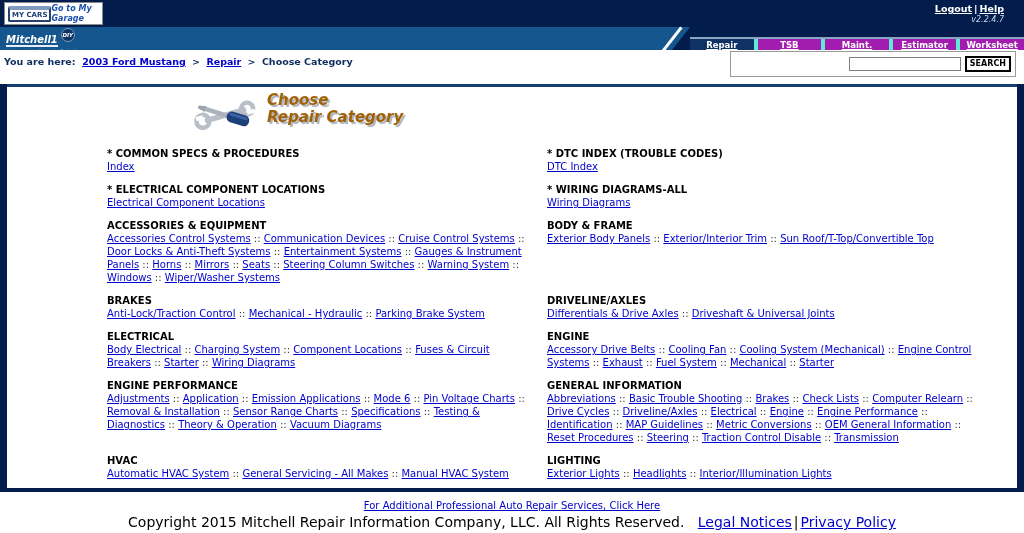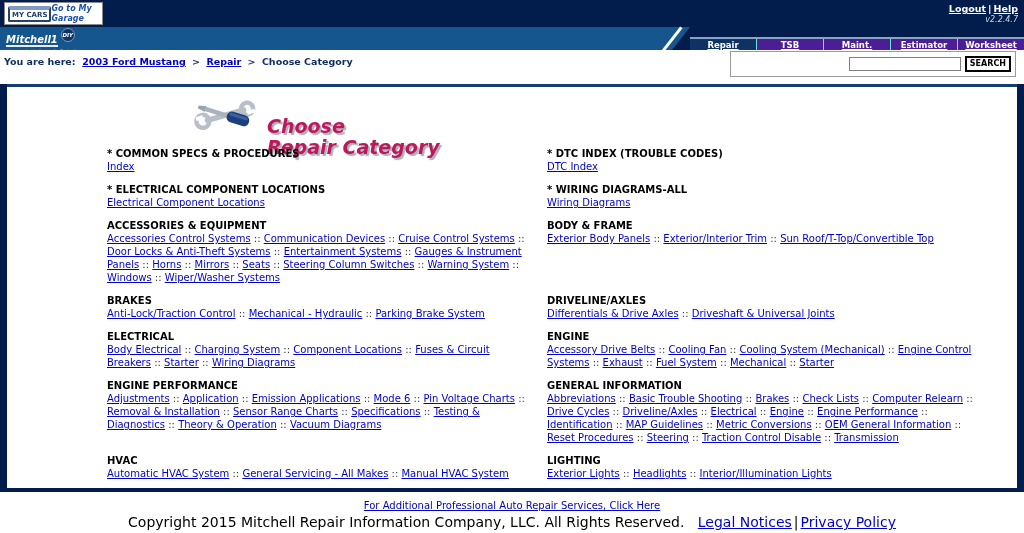--- a/index.html
+++ b/index.html
@@ -10,21 +10,21 @@
 
   
   .topbar { height:27px; background:#021c4b; position:relative; }
   .mycars { position:absolute; left:4px; top:2px; height:23px; background:#fff;
             border:1px solid #8a8a8a; display:flex; align-items:center; 
             padding:1px 5px 1px 3px; cursor:pointer; }
   .plate { border:2px solid #27406e; border-top:4px solid #7f9cc0; border-radius:2px;
            font-size:7px; font-weight:bold; color:#1b3d74; padding:1px 2px; white-space:nowrap; }
   .garage-label { font-size:8px; font-weight:bold; font-style:italic; color:#1b4fae;
                   width:46px; line-height:1.15; }
-  .top-right { position:absolute; right:6px; top:3px; text-align:right; color:#fff;
+  .top-right { position:absolute; right:20px; top:3px; text-align:right; color:#fff;
                font-size:9.5px; font-weight:bold; }
   .top-right a { color:#fff; text-decoration:underline; }
   .top-divider { color:#fff; margin:0 2px; }
   .version { font-size:8px; color:#c8d4e8; font-weight:normal; font-style:italic; margin-top:1px; }
 
   
   .logobar { height:23px; background:#14568d; position:relative; }
   .logo { position:absolute; left:6px; top:1px; color:#fff; cursor:pointer; }
   .brand { font-size:10px; font-weight:bold; font-style:italic; display:inline-block;
            border-bottom:2px solid #e8edf4; line-height:1.0; }
@@ -33,23 +33,23 @@
                font-size:5.5px; line-height:12px; text-align:center; font-weight:bold;
                font-style:italic; vertical-align:top; }
   .tagline { font-size:6px; color:#c3cfdf; margin-top:1px; }
   .tabzone { position:absolute; right:0; top:0; height:23px; width:334px; background:#021c4b; }
   .tabzone .slant { position:absolute; left:-18px; bottom:0; height:23px; width:18px;
                     background:#021c4b; clip-path:polygon(100% 0,100% 100%,0 100%); }
   .tabzone .diag { position:absolute; left:-20px; top:-3px; width:3px; height:32px;
                    background:#fff; transform:rotate(38deg); }
   .tabs { position:absolute; left:0; right:0; bottom:0; height:13px; display:flex;
           border-top:2px solid #8aa5c2; }
-  .tab { flex:1; background:#4c1d95; color:#fff; font-size:8.5px; font-weight:bold;
+  .tab { flex:1; background:#a21caf; color:#fff; font-size:8.5px; font-weight:bold;
          text-align:center; line-height:12px; text-decoration:underline;
-         border-left:1px solid #5eead4; cursor:pointer; white-space:nowrap; }
+         border-left:4px solid #5eead4; cursor:pointer; white-space:nowrap; }
   .tab:first-child { border-left:none; }
   .tab.active { background:#0d3263; }
 
   
   .infobar { height:34px; background:#fff; position:relative; }
   .breadcrumb { position:absolute; left:4px; top:6px; font-size:9.5px; color:#0d2d5e;
                 font-weight:bold; }
   .breadcrumb a { color:#0000cc; text-decoration:underline; font-weight:bold;margin-top:29px; }
   .crumb-sep { margin:0 3px; }
   .search-panel { position:absolute; right:8px; top:1px; width:286px; height:26px;
@@ -60,22 +60,22 @@
   .search-btn { margin-left:4px; font-size:8px; font-weight:bold; border:2px solid #000;
                 background:#fff; padding:2px 3px; line-height:1; cursor:pointer;
                 font-family:"DejaVu Sans",sans-serif; }
 
   
   .page-body { background:#021c4b; padding:0 7px 4px; }
   .content { background:#fff; border-top:3px solid #123e73; height:404px; padding-top:5px;
              overflow:hidden; }
   .title-row { display:flex; align-items:flex-start; margin-left:186px; height:52px; }
   .tools-icon { flex:0 0 auto; }
-  .page-title { margin-left:10px; font-size:19px; font-weight:bold; font-style:italic;
-                color:#be185d; line-height:1.1; text-shadow:2px 2px 1px #aab0bb;margin-top:24px; }
+  .page-title { margin-left:10px; font-size:15px; font-weight:bold; font-style:italic;
+                color:#a16207; line-height:1.1; text-shadow:2px 2px 1px #aab0bb; }
 
   .cat-grid { display:grid; grid-template-columns:440px 448px; padding-left:100px; margin-top:4px; }
   .cat-cell { margin-bottom:11px; padding-right:14px; }
   .cat-heading { font-size:10px; font-weight:bold; color:#000; margin-bottom:1px; }
   .cat-links { font-size:10px; line-height:1.3; }
   .cat-link { color:#0000cc; text-decoration:underline; }
   .sep { color:#333; }
 
   
   .footer-strip { background:#fff; text-align:center; padding:2px 0 1px; }

